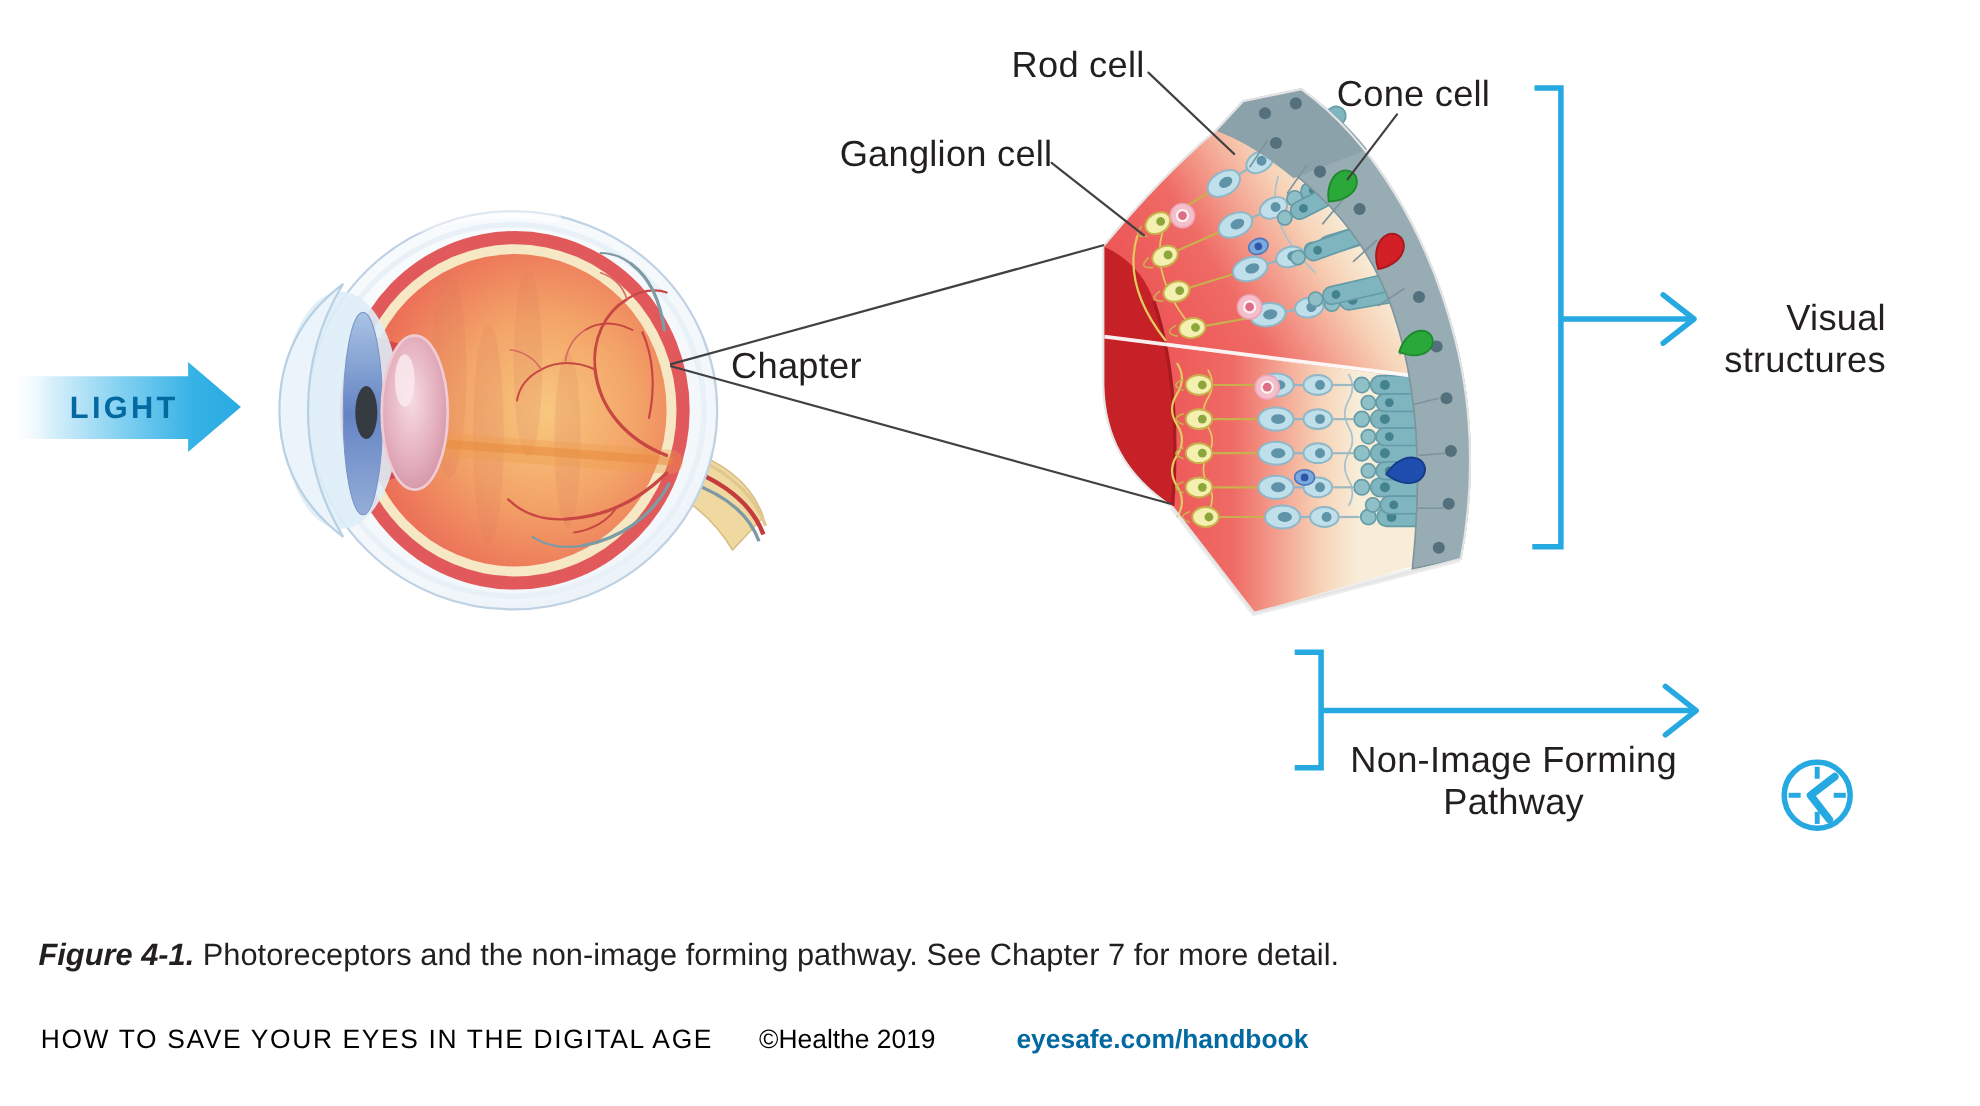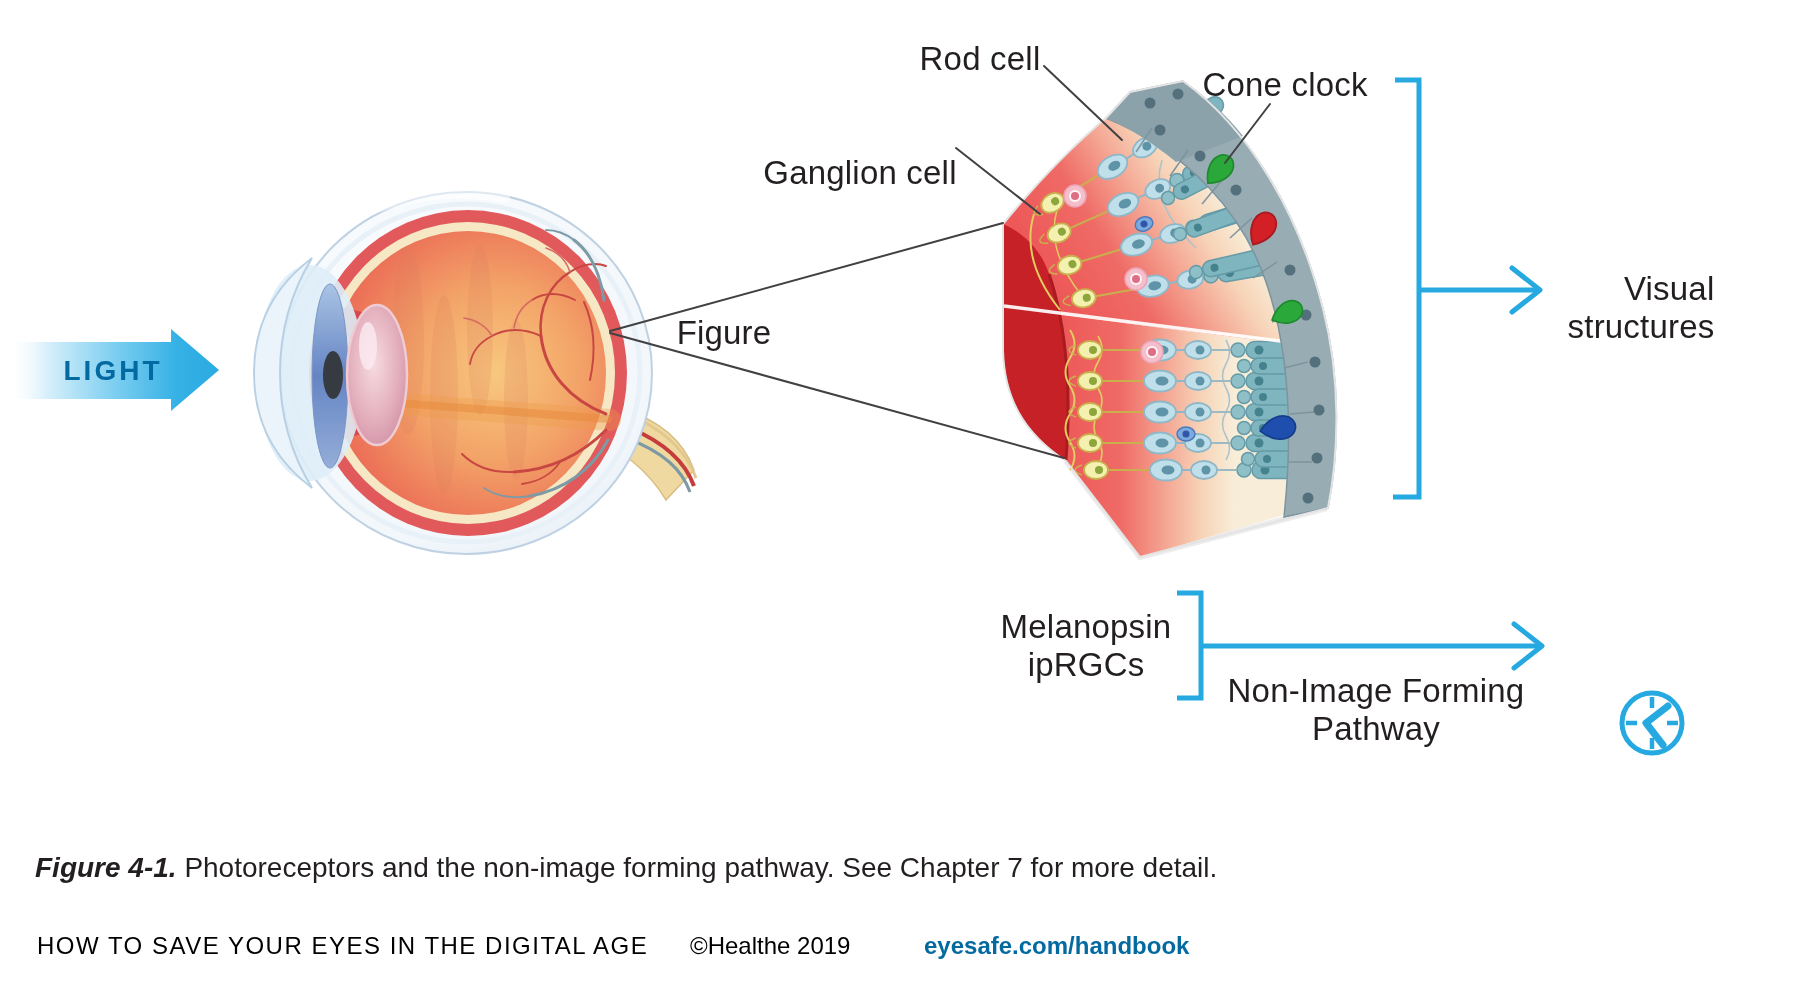--- a/index.html
+++ b/index.html
@@ -321,35 +321,31 @@
       <line x1="1667" y1="723" x2="1678" y2="723"></line>
     </g>
     <path d="M1668,706 L1646,723 L1663,745" stroke-width="7" stroke-linecap="round" stroke-linejoin="round"></path>
   </g>
 </svg>
 
 <div class="light-lbl" style="left:113px; top:371px;">LIGHT</div>
 
 <div class="lbl" style="left:980px; top:59px;">Rod cell</div>
 
-<div class="lbl" style="left:860px; top:140px;margin-top:33px;">Ganglion cell</div>
-
-<div class="lbl" style="left:1285px; top:85px;">Cone clock</div>
-
-<div class="lbl" style="left:724px; top:333px;">Figure</div>
+<div class="lbl" style="left:860px; top:140px;">Ganglion cell</div>
+
+<div class="lbl" style="left:1285px; top:85px;">Cone cell</div>
+
+<div class="lbl" style="left:724px; top:333px;">Chapter</div>
 
 <div class="lbl" style="left:1641px; top:308px;text-align:right;">
   <div>Visual</div>
   <div>structures</div>
 </div>
 
-<div class="lbl" style="left:1086px; top:646px;">
-  <div>Melanopsin</div>
-  <div>ipRGCs</div>
-</div>
 
 <div class="lbl" style="left:1376px; top:710px;">
   <div>Non-Image Forming</div>
   <div>Pathway</div>
 </div>
 
 
 <div class="caption">
   <span class="cap-bold">Figure 4-1.</span>
   <span>Photoreceptors and the non-image forming pathway. See Chapter 7 for more detail.</span>

